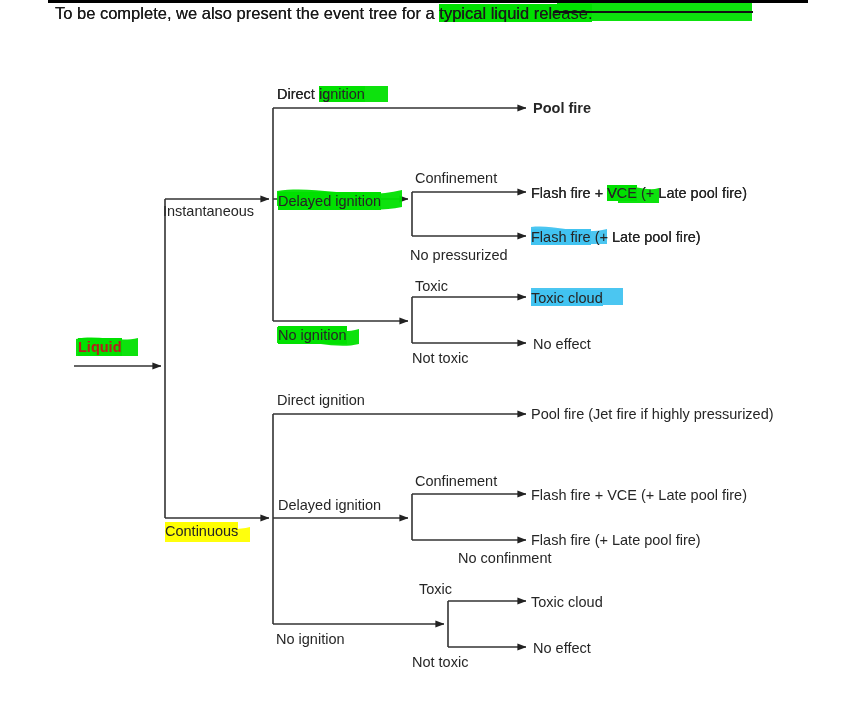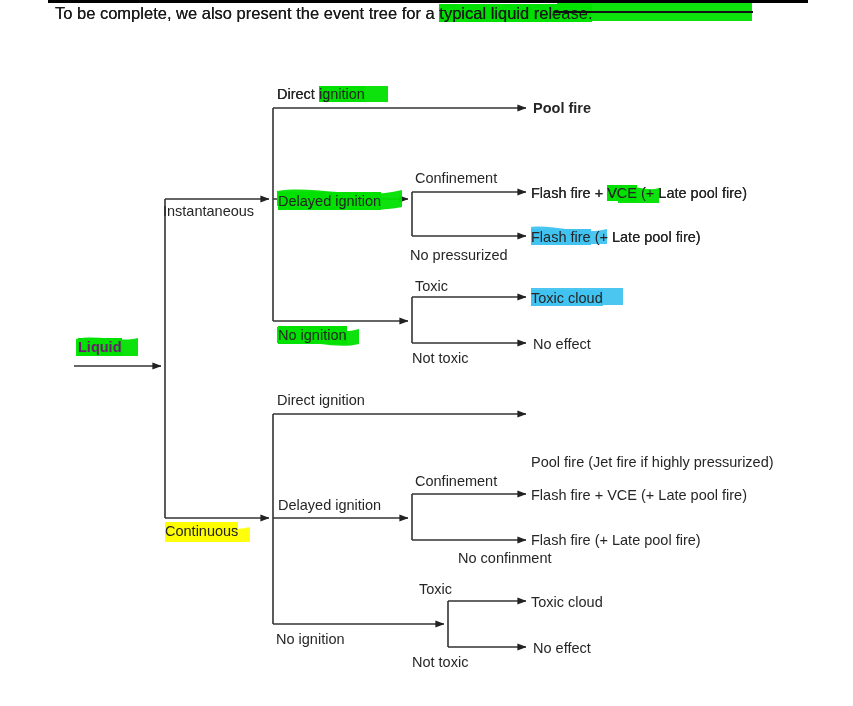--- a/index.html
+++ b/index.html
@@ -56,21 +56,21 @@
   }
   .lbl {
     position: absolute;
     font-size: 14.5px;
     line-height: 18px;
     white-space: nowrap;
     color: #262626;
   }
   .lbl.bold {
     font-weight: bold;
-    color: #701a75;
+    color: #b91c1c;
   }
   .mark {
     position: absolute;
     pointer-events: none;
   }
 </style>
 </head>
 <body>
 
 <div id="page">
@@ -157,21 +157,21 @@
 
   <div class="lbl" style="left:277px; top:391px;">Direct ignition</div>
   <div class="lbl" style="left:278px; top:496px;">Delayed ignition</div>
   <div class="lbl" style="left:276px; top:630px;">No ignition</div>
 
   <div class="lbl" style="left:415px; top:472px;">Confinement</div>
   <div class="lbl" style="left:410px; top:549px;margin-left:48px;">No confinment</div>
   <div class="lbl" style="left:419px; top:580px;">Toxic</div>
   <div class="lbl" style="left:412px; top:653px;">Not toxic</div>
 
-  <div class="lbl" style="left:531px; top:405px;margin-top:48px;">Pool fire (Jet fire if highly pressurized)</div>
+  <div class="lbl" style="left:531px; top:405px;">Pool fire (Jet fire if highly pressurized)</div>
   <div class="lbl" style="left:531px; top:486px;">Flash fire + VCE (+ Late pool fire)</div>
   <div class="lbl" style="left:531px; top:531px;">Flash fire (+ Late pool fire)</div>
   <div class="lbl" style="left:531px; top:593px;">Toxic cloud</div>
   <div class="lbl" style="left:533px; top:639px;">No effect</div>
 
   <svg class="mark" style="left:0; top:0; width:853px; height:706px;" viewBox="0 0 853 706">
 
     <path d="M277,191 C320,185 360,201 402,190 L402,207 C360,216 320,199 277,206 Z" fill="#00e000" opacity="0.95"></path>
 
     <path d="M277,327 C310,323 335,336 359,329 L359,344 C335,350 310,339 277,343 Z" fill="#00e000" opacity="0.95"></path>

